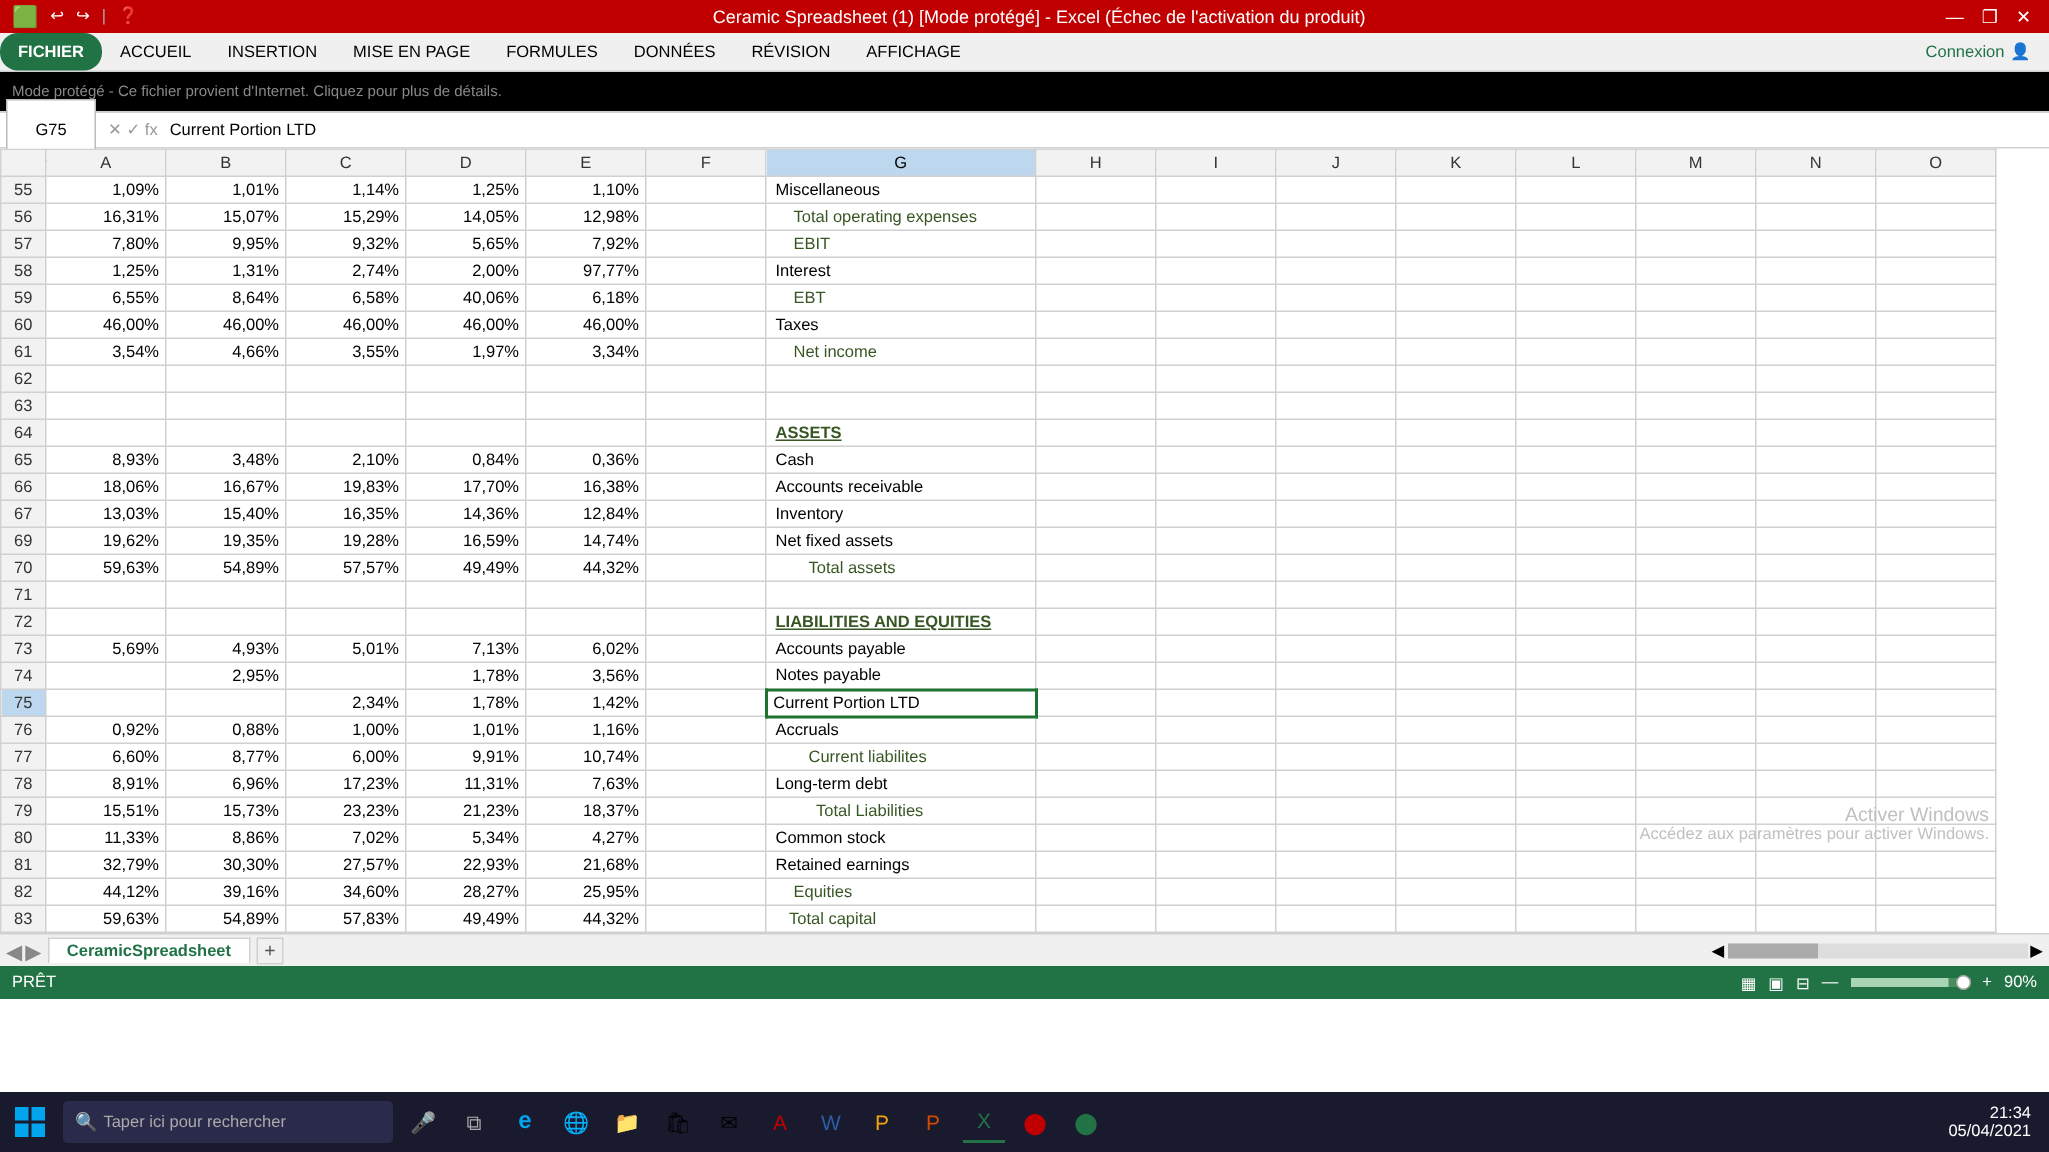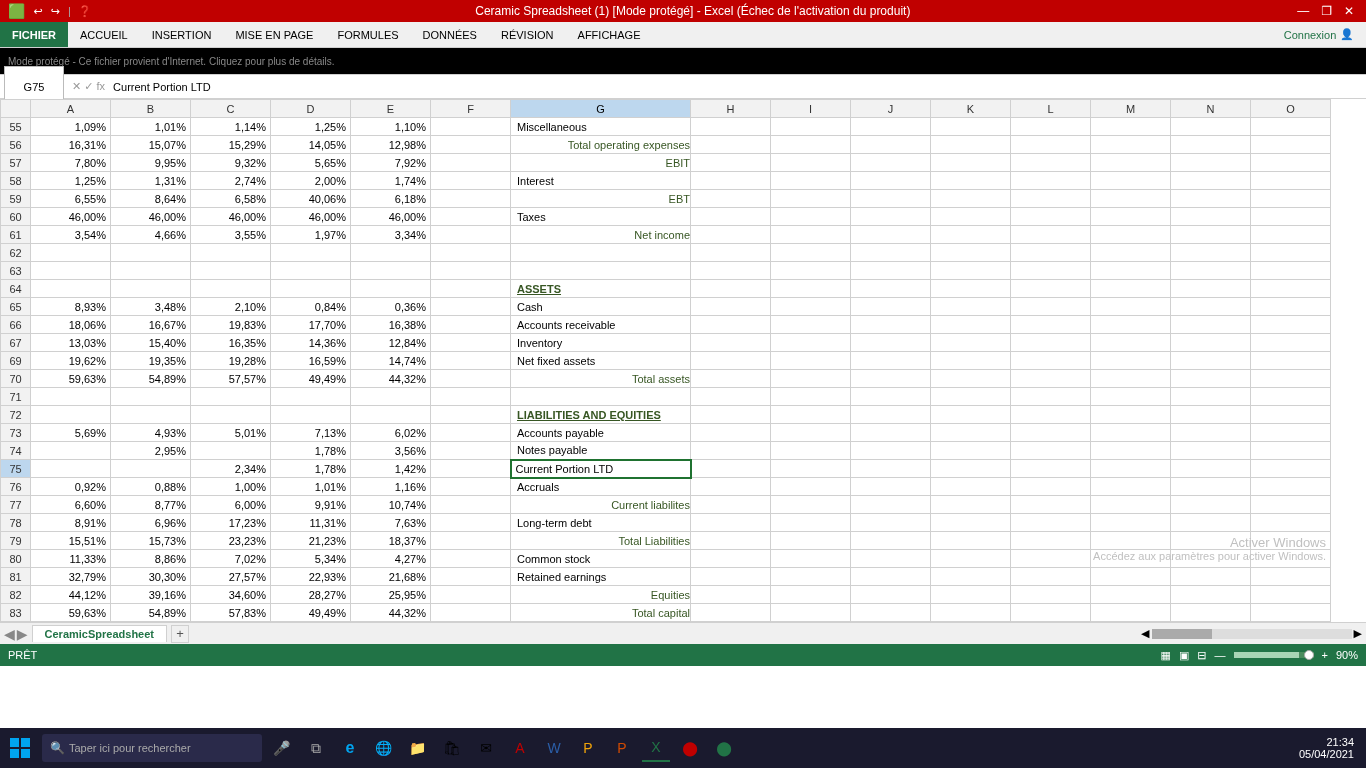--- a/index.html
+++ b/index.html
@@ -35,20 +35,21 @@
       font-size: 11px;
       cursor: pointer;
       height: 100%;
       display: flex;
       align-items: center;
     }
     .ribbon-tab.active {
       background: white;
       border-top: 2px solid #c00000;
       color: #c00000;
+      border-radius: 12px;
     }
     .ribbon-tab:first-child {
       background: #217346;
       color: white;
       font-weight: bold;
       border: none;
     }
     .ribbon-content {
       background: #000000;
       border-bottom: 1px solid #d0d0d0;
@@ -138,21 +139,20 @@
       padding-right: 4px;
       color: #000;
     }
     table.grid td.text-cell {
       text-align: left;
       padding-left: 6px;
       color: #000;
     }
     table.grid td.green-text {
       color: #375623;
-      text-align: right;
     }
 
     
     table.grid tr.row-75 td.col-g {
       border: 2px solid #1f7230;
       background: white;
     }
 
     
     td.section-header {
@@ -378,21 +378,21 @@
             <td class="col-m"></td>
             <td class="col-n"></td>
             <td class="col-o"></td>
           </tr>
           <tr>
             <td class="row-num">58</td>
             <td class="data-cell col-a">1,25%</td>
             <td class="data-cell col-b">1,31%</td>
             <td class="data-cell col-c">2,74%</td>
             <td class="data-cell col-d">2,00%</td>
-            <td class="data-cell col-e">1,74%</td>
+            <td class="data-cell col-e">97,77%</td>
             <td class="col-f"></td>
             <td class="col-g text-cell">Interest</td>
             <td class="col-h"></td>
             <td class="col-i"></td>
             <td class="col-j"></td>
             <td class="col-k"></td>
             <td class="col-l"></td>
             <td class="col-m"></td>
             <td class="col-n"></td>
             <td class="col-o"></td>
@@ -740,21 +740,21 @@
             <td class="col-o"></td>
           </tr>
           <tr>
             <td class="row-num">79</td>
             <td class="data-cell col-a">15,51%</td>
             <td class="data-cell col-b">15,73%</td>
             <td class="data-cell col-c">23,23%</td>
             <td class="data-cell col-d">21,23%</td>
             <td class="data-cell col-e">18,37%</td>
             <td class="col-f"></td>
-            <td class="col-g text-cell green-text" style="color: rgb(55, 86, 35); padding-left: 4px;">Total Liabilities</td>
+            <td class="col-g text-cell green-text" style="color: rgb(55, 86, 35); padding-left: 33px;">Total Liabilities</td>
             <td class="col-h"></td>
             <td class="col-i"></td>
             <td class="col-j"></td>
             <td class="col-k"></td>
             <td class="col-l"></td>
             <td class="col-m"></td>
             <td class="col-n"></td>
             <td class="col-o"></td>
           </tr>
           <tr>

